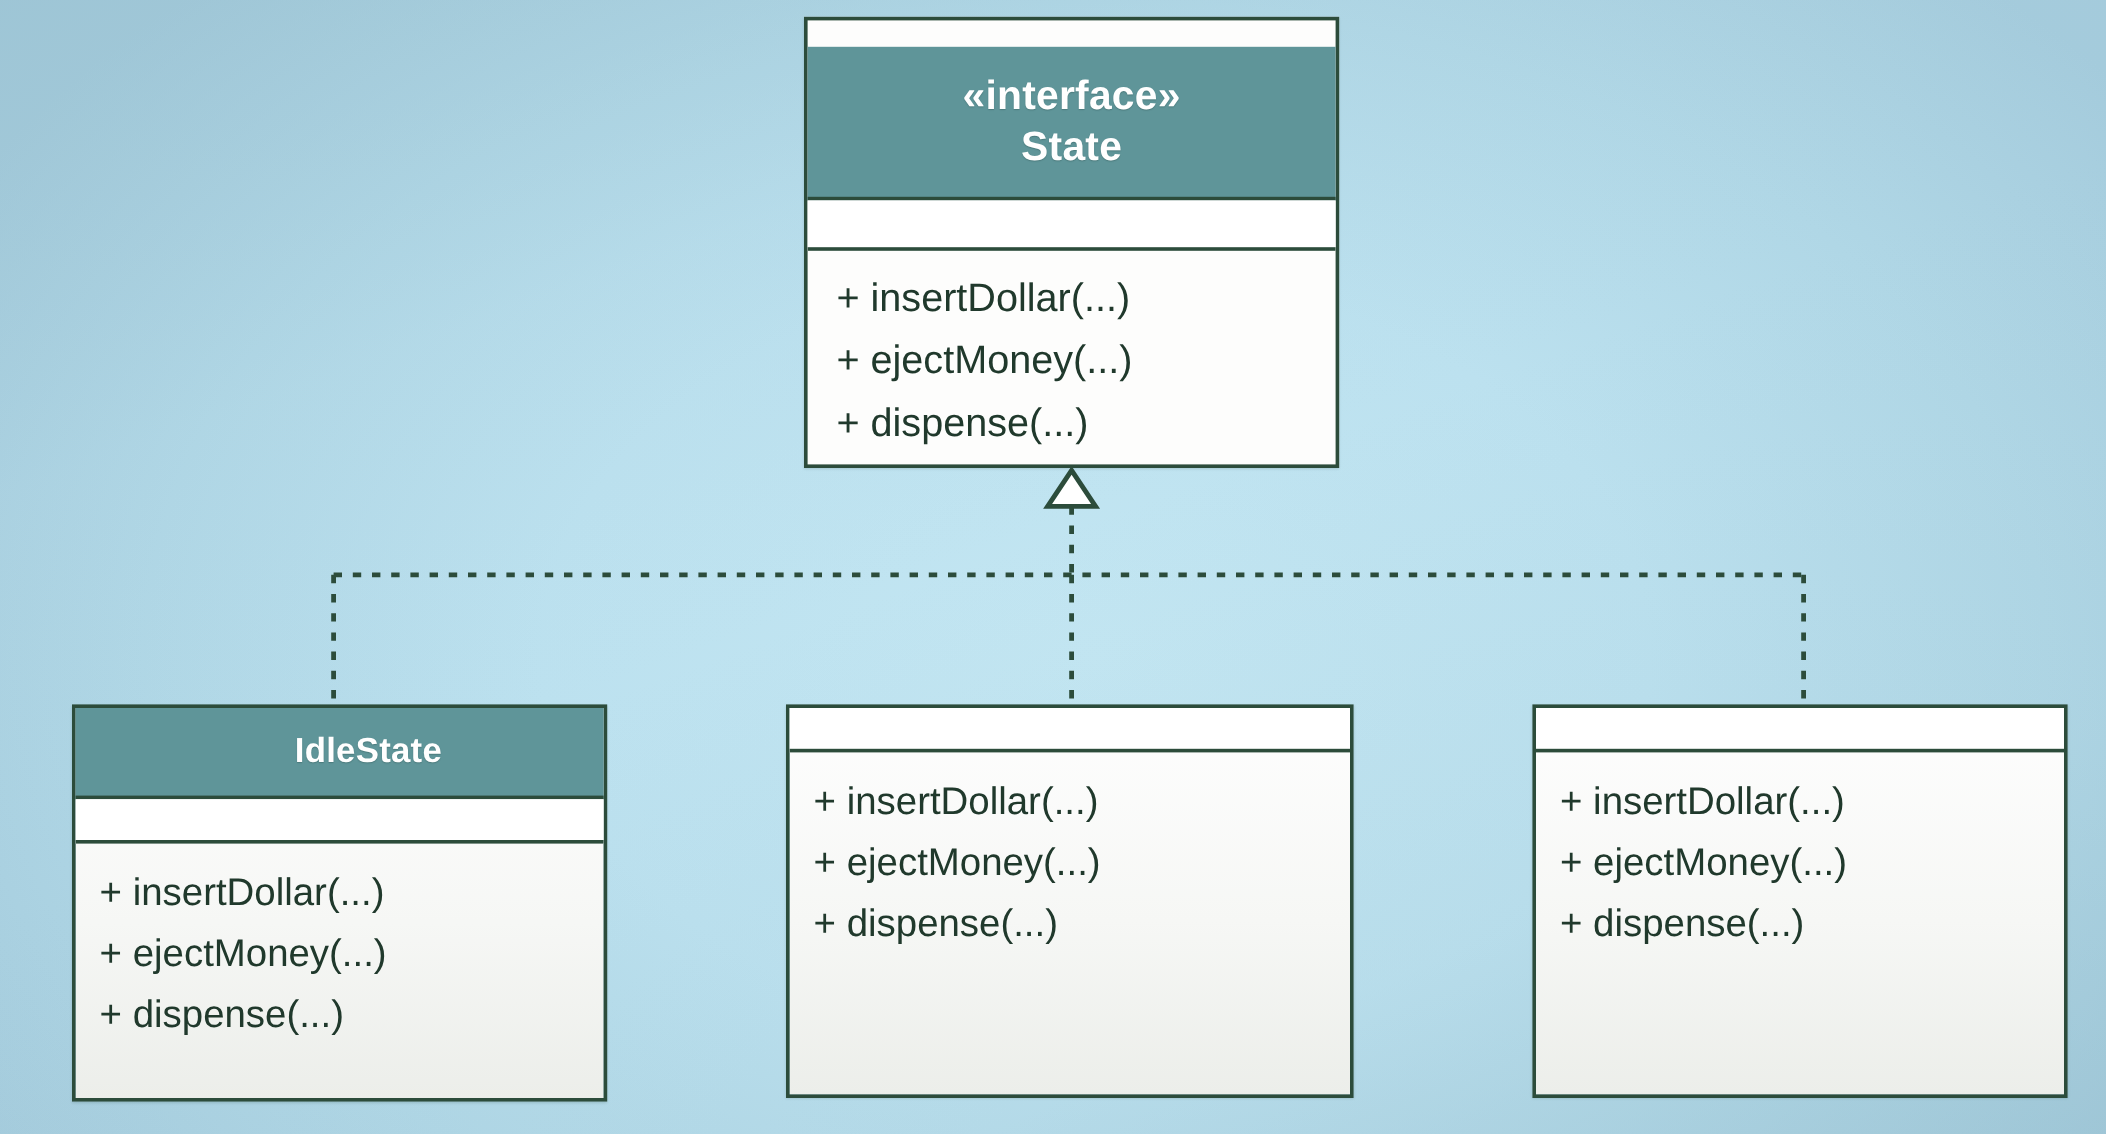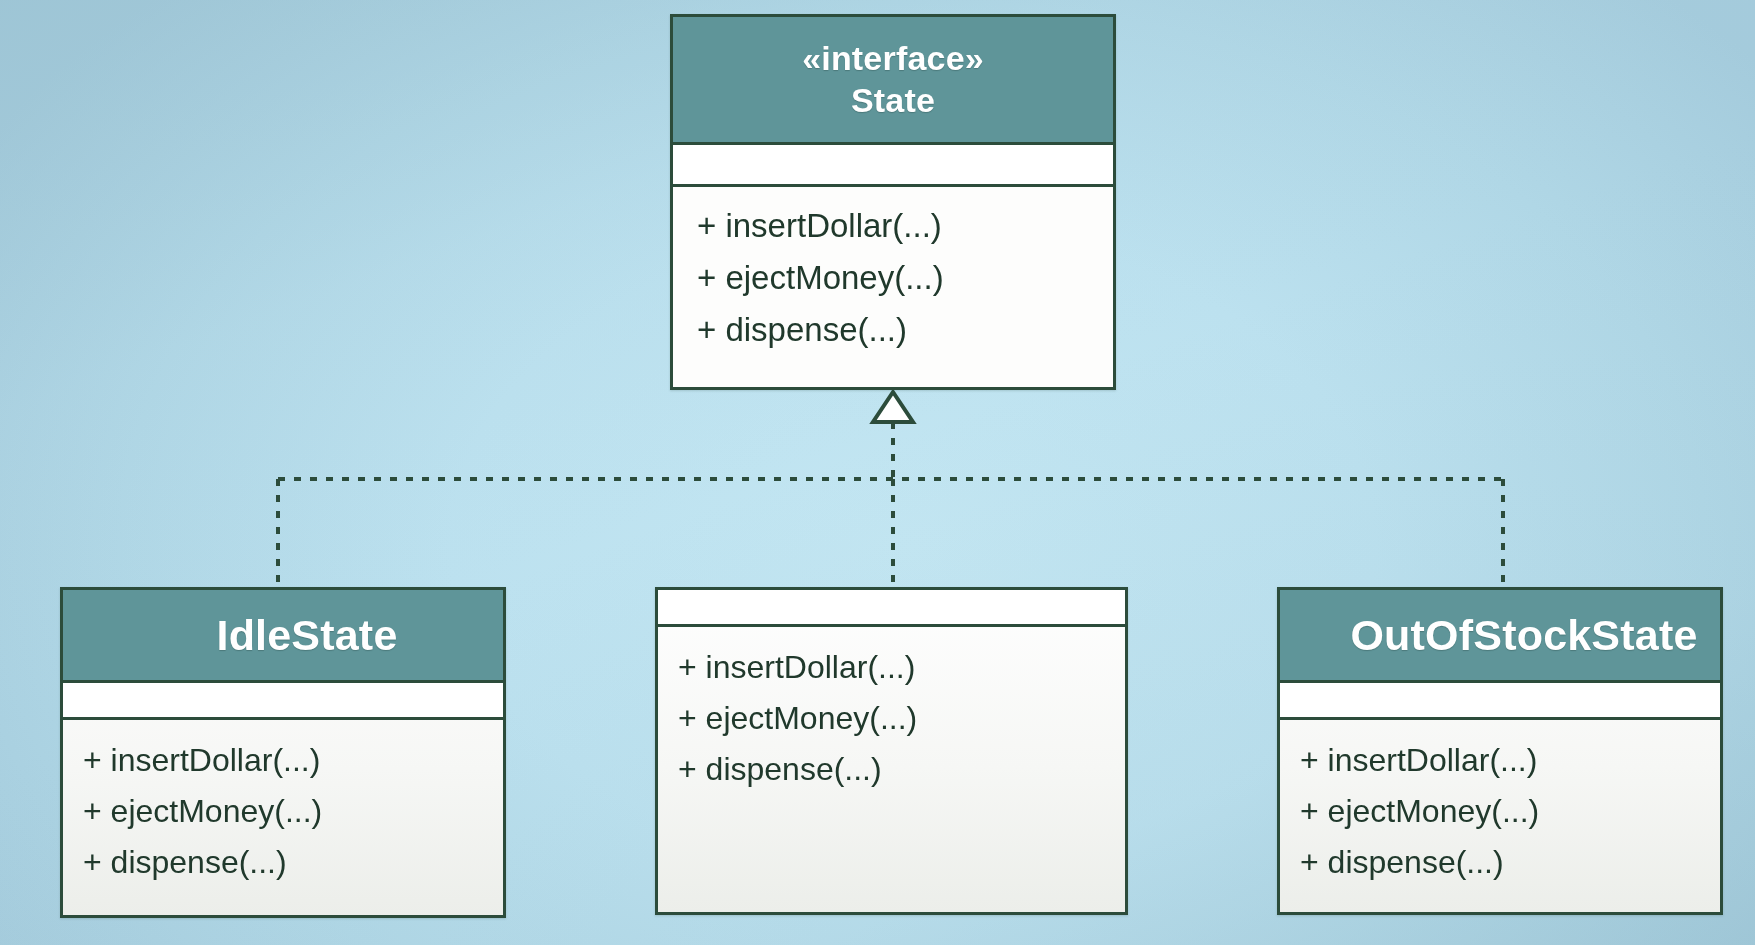--- a/index.html
+++ b/index.html
@@ -81,34 +81,35 @@
     left: 670px;
     top: 14px;
     width: 446px;
     height: 376px;
     background: #fdfdfc;
   }
   #box-state .uml-header {
     height: 128px;
     font-size: 34px;
     line-height: 1.22;
+    margin-top: 22px;
   }
   #box-state .uml-attrs { height: 42px; }
   #box-state .uml-methods { font-size: 33px; padding-left: 24px; padding-top: 13px; }
   #box-state .uml-methods .m-row { line-height: 1.57; }
 
   
   .subclass {
     top: 587px;
     height: 331px;
     background: linear-gradient(180deg, #fefefe 0%, #f6f7f5 55%, #eceeea 100%);
   }
   .subclass .uml-header {
-    height: 93px;
-    font-size: 43px;
+    height: 76px;
+    font-size: 29px;
     padding-left: 48px;
   }
   .subclass .uml-attrs { height: 37px; }
   .subclass .uml-methods {
     font-size: 32px;
     padding-top: 15px;
     padding-left: 20px;
   }
   .subclass .uml-methods .m-row { line-height: 1.59; }
 
@@ -164,23 +165,20 @@
   <div class="uml-class subclass" id="box-hasdollar">
     <div class="uml-attrs"></div>
     <div class="uml-methods">
       <div class="m-row">+ insertDollar(...)</div>
       <div class="m-row">+ ejectMoney(...)</div>
       <div class="m-row">+ dispense(...)</div>
     </div>
   </div>
 
   <div class="uml-class subclass" id="box-outofstock">
-    <div class="uml-header">
-      <div>OutOfStockState</div>
-    </div>
     <div class="uml-attrs"></div>
     <div class="uml-methods">
       <div class="m-row">+ insertDollar(...)</div>
       <div class="m-row">+ ejectMoney(...)</div>
       <div class="m-row">+ dispense(...)</div>
     </div>
   </div>
 
 </div>
 

